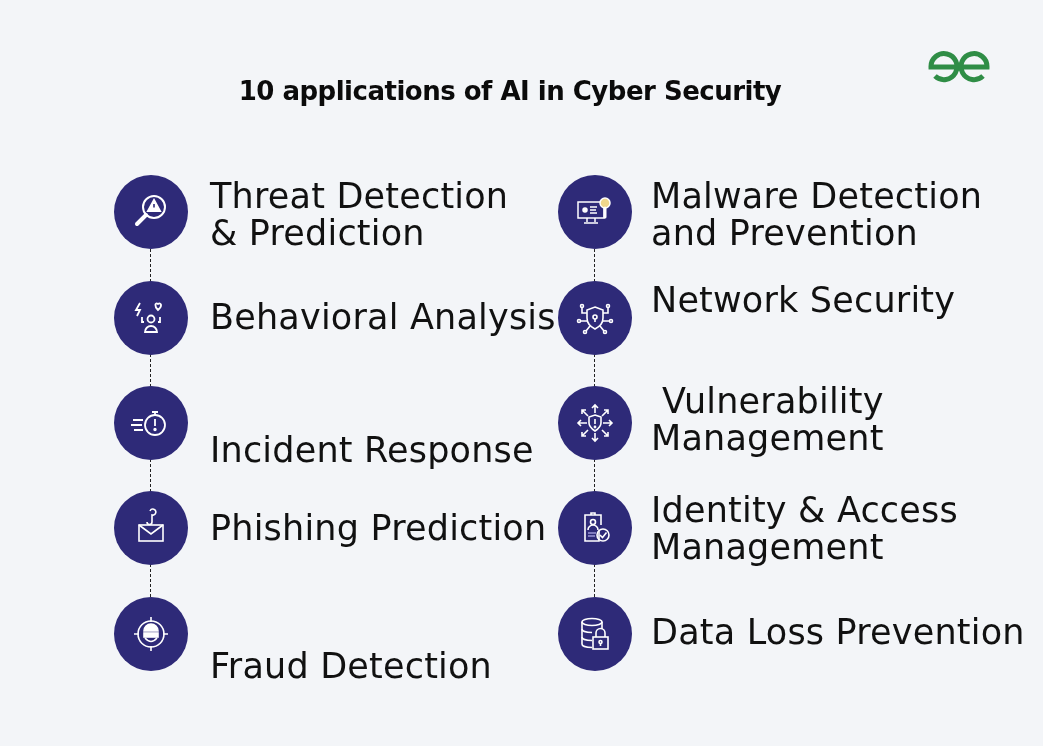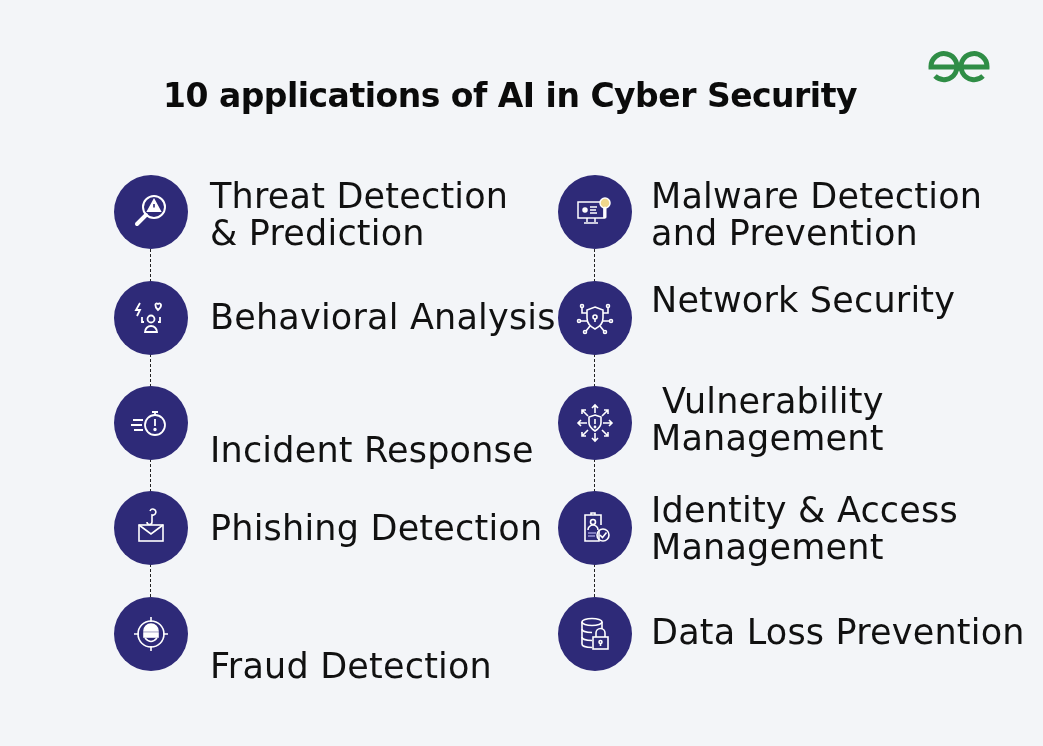--- a/index.html
+++ b/index.html
@@ -2,21 +2,21 @@
 <html><head>
 <meta charset="utf-8">
 <style>
   html, body { margin:0; padding:0; }
   body {
     width:1043px; height:746px; background:#f3f5f8; position:relative; overflow:hidden;
     font-family:"DejaVu Sans","Liberation Sans",sans-serif; color:#111;
   }
   .title {
     position:absolute; left:0; width:1020px; top:76px; text-align:center;
-    font-size:33px; font-weight:bold; letter-spacing:-0.5px; color:#0b0b0b;
+    font-size:26px; font-weight:bold; letter-spacing:-0.5px; color:#0b0b0b;
   }
   .logo { position:absolute; left:926px; top:50px; width:66px; height:34px; }
   .dash {
     position:absolute; width:0; border-left:1.5px dashed #222;
   }
   .circle {
     position:absolute; width:74px; height:74px; border-radius:50%;
     background:#2e2a78; display:flex; align-items:center; justify-content:center;
   }
   .circle svg { width:46px; height:46px; }
@@ -87,21 +87,21 @@
 
 <div>
   <div class="circle" style="left:114px; top:491px;">
     <svg viewBox="0 0 46 46" fill="none" stroke="#fff" stroke-width="1.6">
       <path d="M22 6 A3 3 0 1 1 24 10 V17 A2.5 2.5 0 0 1 19 17"></path>
       <rect x="11" y="20" width="24" height="16"></rect>
       <path d="M11 20 L23 29 L35 20"></path>
     </svg>
   </div>
   <div class="label" style="left:210px; top:510px;">
-    <div>Phishing Detection</div>
+    <div>Phishing Prediction</div>
   </div>
 </div>
 
 <div>
   <div class="circle" style="left:114px; top:597px;">
     <svg viewBox="0 0 46 46" fill="none" stroke="#fff" stroke-width="1.6">
       <circle cx="23" cy="23" r="13"></circle>
       <path d="M23 6 V11 M23 35 V40 M6 23 H11 M35 23 H40"></path>
       <path d="M16 20 A7 7 0 0 1 30 20 Z" fill="#fff"></path>
       <rect x="16" y="22" width="14" height="4" fill="#fff"></rect>

